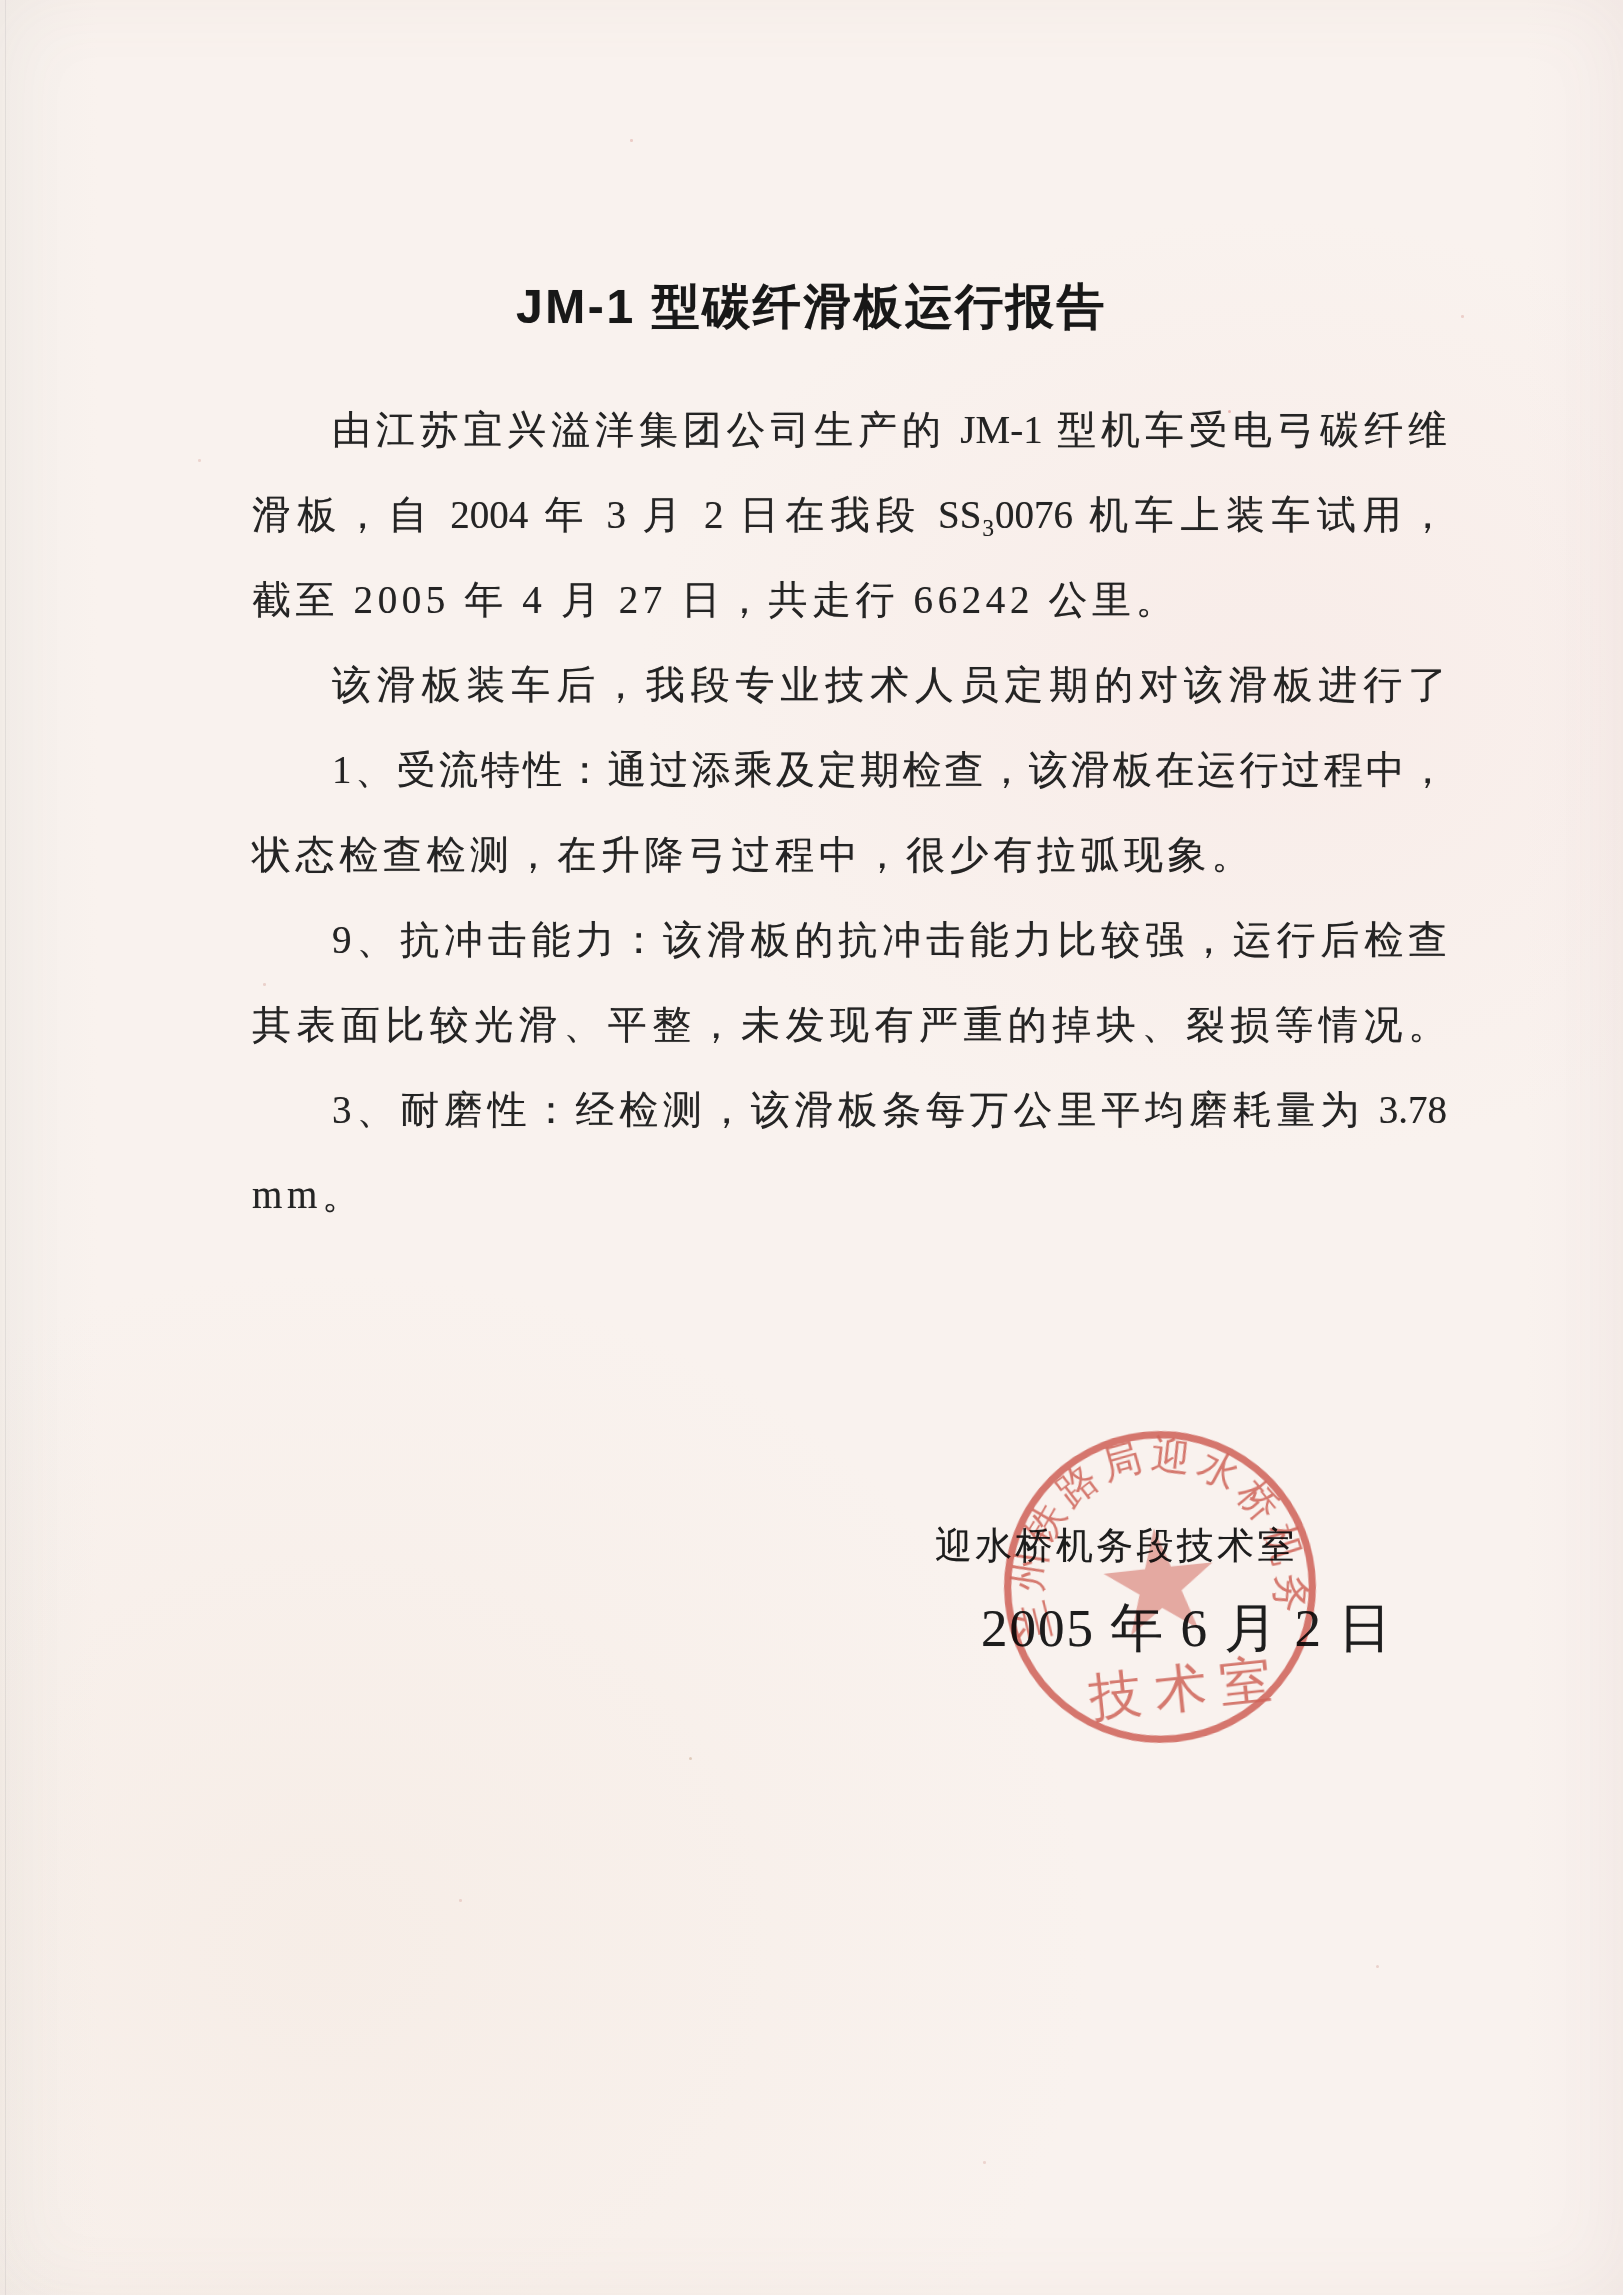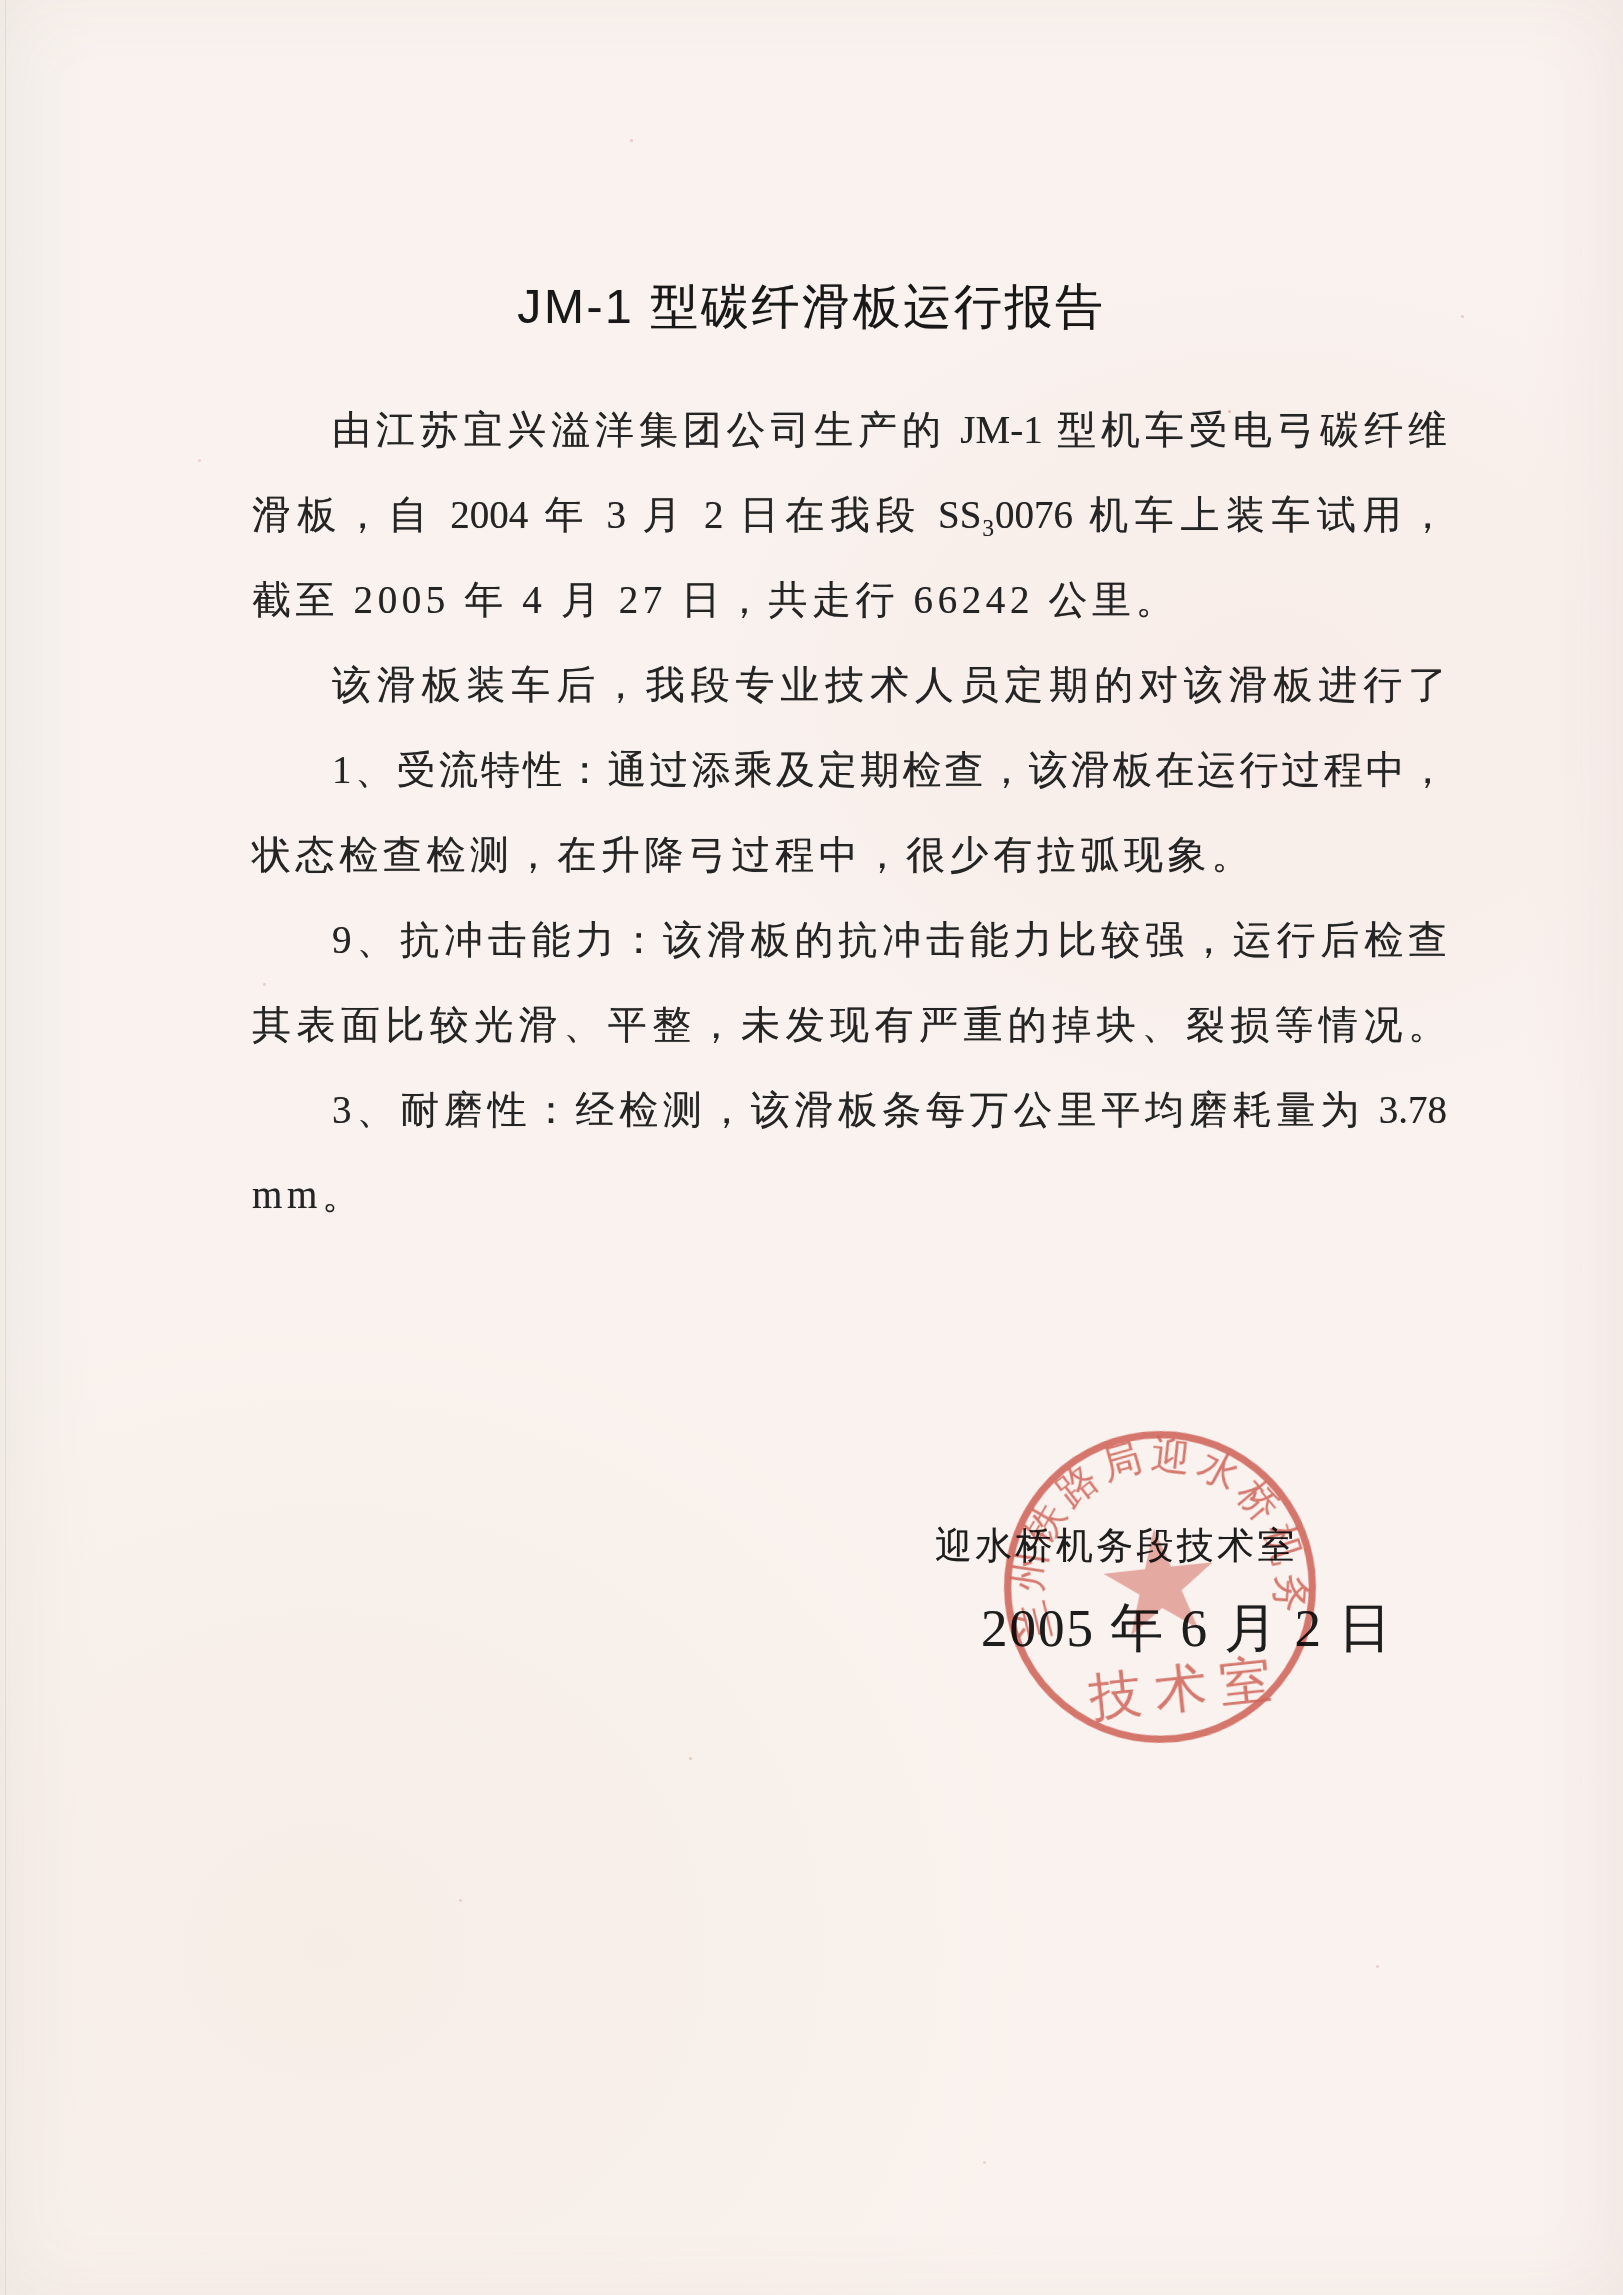--- a/index.html
+++ b/index.html
@@ -19,21 +19,21 @@
     background:rgba(90,90,95,.10);
   }
   .page::after{ 
     content:"";position:absolute;inset:0;pointer-events:none;
     box-shadow:inset 0 0 79px rgba(160,120,100,.06);
   }
   .title{
     position:absolute;top:275px;left:0;width:1623px;height:59px;
     text-align:center;
     font-family:"Liberation Sans","DejaVu Sans",sans-serif;
-    font-weight:normal;font-size:48px;letter-spacing:2.6px;
+    font-weight:bold;font-size:48px;letter-spacing:2.6px;
     color:#181818;text-shadow:0 0 0.7px rgba(0,0,0,.45);
   }
   .body-text{
     position:absolute;left:223px;top:387px;width:1195px;
     font-size:39px;color:#242424;
     text-shadow:0 0 0.7px rgba(0,0,0,.40);
     margin-left:29px;
   }
   .bline{
     height:85px;line-height:85px;white-space:nowrap;

